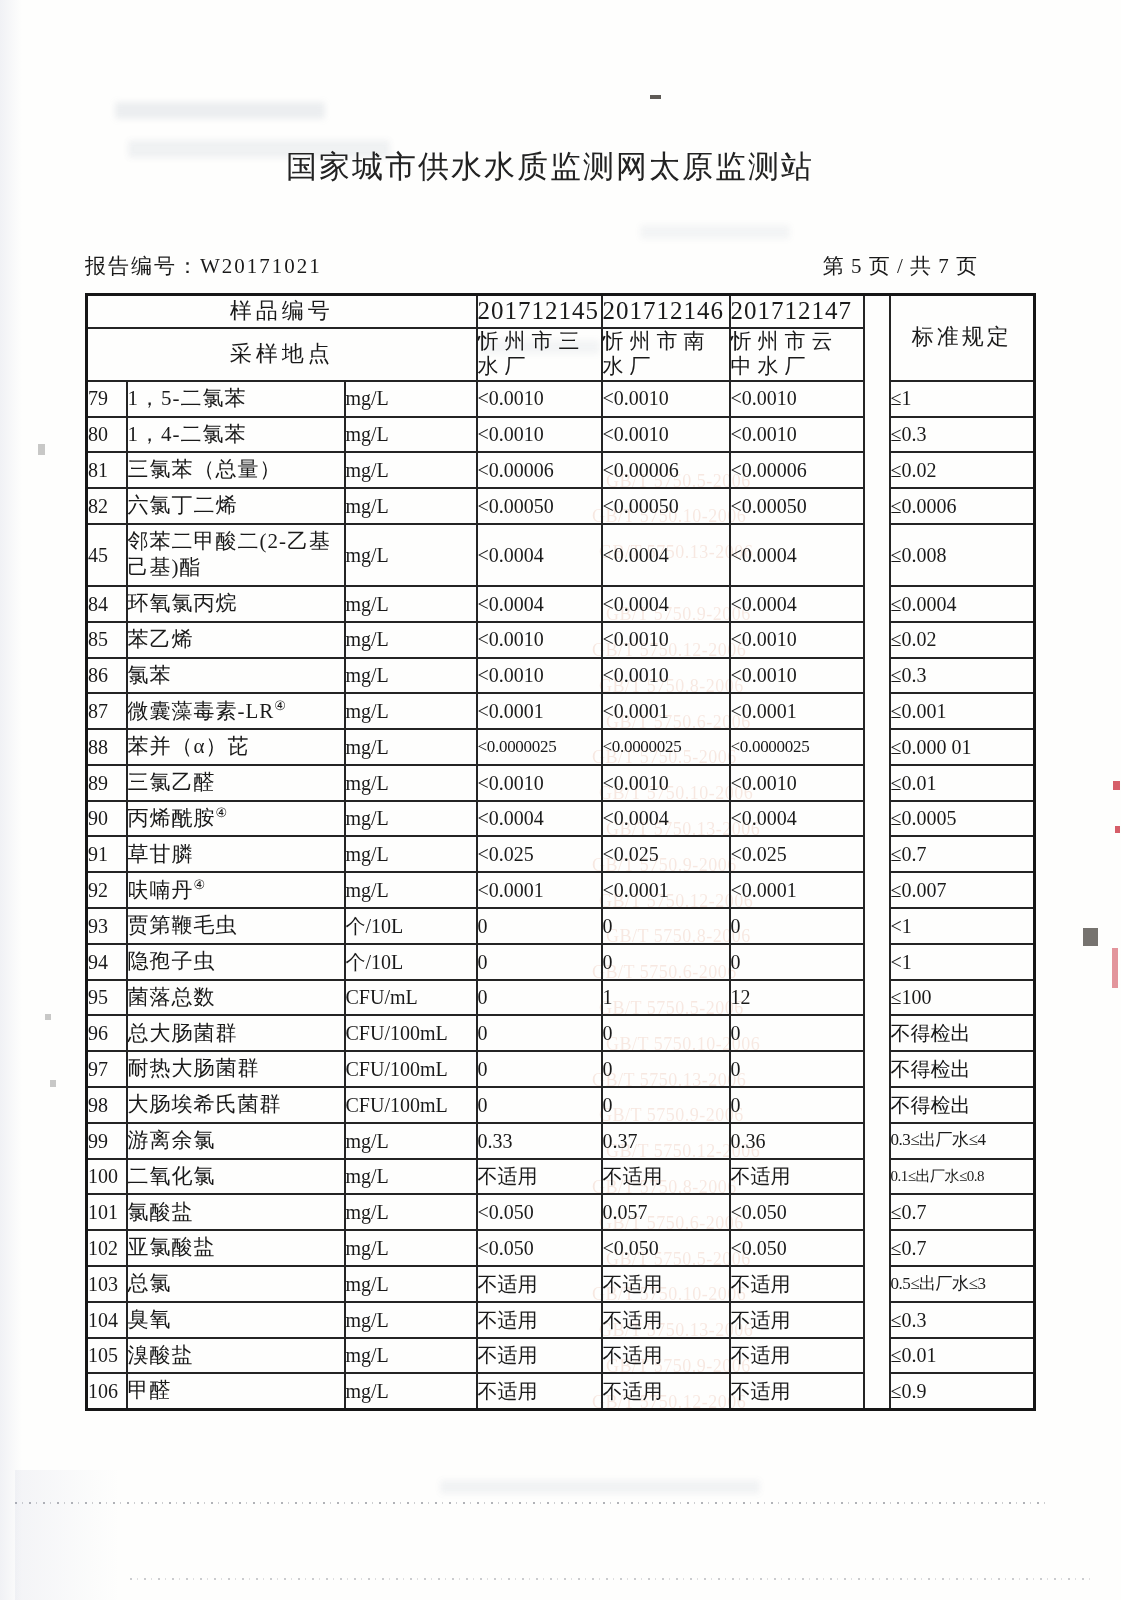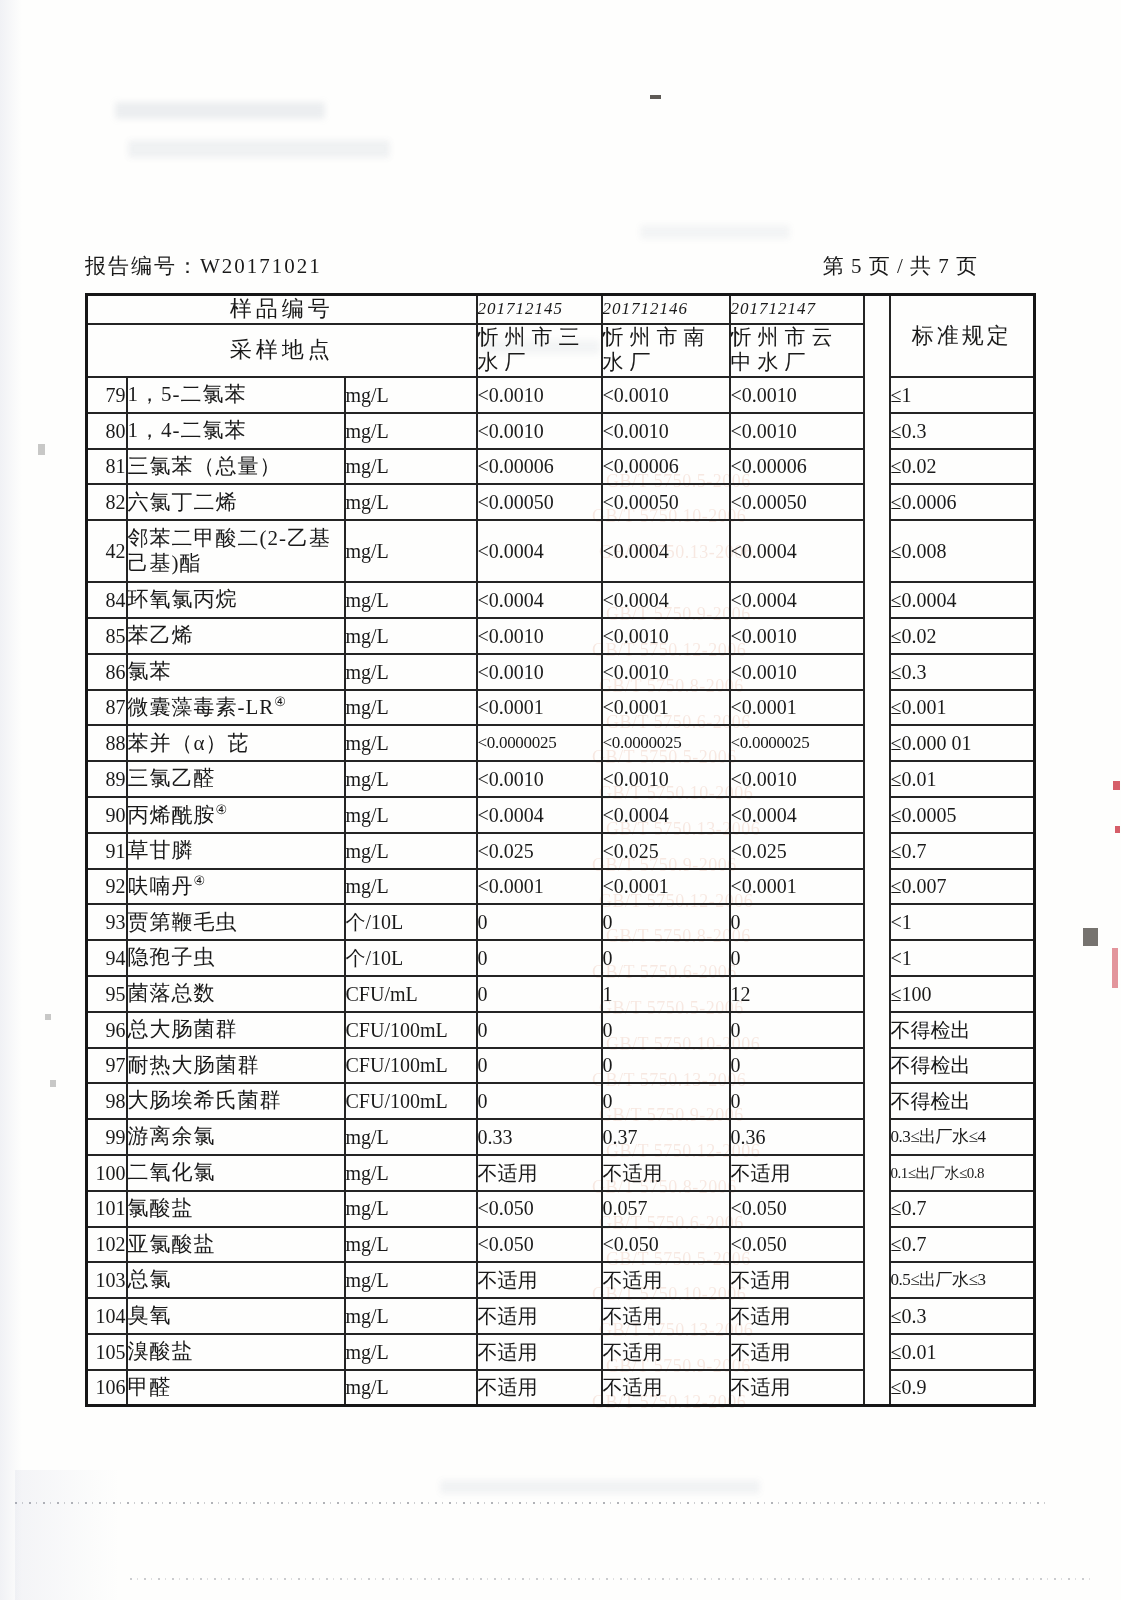--- a/index.html
+++ b/index.html
@@ -43,31 +43,31 @@
     vertical-align:middle;
     padding:0;
     line-height:1.22;
     background:transparent;
     overflow:hidden;
   }
   tr.h1{height:22px;}
   tr.h2{height:53px;}
   tr.t-row{height:35.8px;}
   tr.t-row.tall{height:62px;}
-  td.c-num{text-align:right;font-size:20px;}
+  td.c-num{text-align:left;font-size:20px;}
   td.c-item{padding-left:16px;font-size:21px;letter-spacing:1px;}
   td.c-item sup{font-size:13px;}
   td.c-unit{padding-left:8px;font-size:20px;}
   td.c-val{padding-left:9px;font-size:20px;}
   td.c-val.v-long{font-size:17px;letter-spacing:-0.3px;}
   td.c-std{padding-left:9px;font-size:20px;}
   td.c-std.std-sm{font-size:17px;letter-spacing:-0.5px;}
   td.c-std.std-xs{font-size:15px;letter-spacing:-0.5px;}
   td.hdr-label{font-size:22px;letter-spacing:4px;text-align:center;}
-  td.sample-id{padding-left:8px;font-size:17px;letter-spacing:1px;font-style:italic;}
+  td.sample-id{padding-left:8px;font-size:25px;letter-spacing:1px;}
   td.site{padding-left:6px;font-size:21px;letter-spacing:6px;line-height:26px;}
   td.strip-col{border-top:none;border-bottom:none;}
   td.std-hdr{font-size:22px;letter-spacing:3px;text-align:center;}
   
   .artifact{position:absolute;pointer-events:none;}
   .bleed-line{
     position:absolute;pointer-events:none;
     font-size:18px;color:#c2410c;opacity:0.11;
     filter:blur(0.7px);letter-spacing:0.5px;white-space:nowrap;
   }
@@ -120,20 +120,21 @@
       <div class="bleed-line" style="left: 599px; top: 1320.2px;">GB/T 5750.13-2006</div>
       <div class="bleed-line" style="left: 606px; top: 1356px;">GB/T 5750.9-2006</div>
       <div class="bleed-line" style="left: 592px; top: 1391.8px;">GB/T 5750.12-2006</div>
     </div>
   <div class="blob" style="left:115px;top:102px;width:210px;height:17px;"></div>
   <div class="blob" style="left:128px;top:140px;width:262px;height:18px;opacity:.8;"></div>
   <div class="blob" style="left:640px;top:225px;width:150px;height:14px;opacity:.6;"></div>
   <div class="blob" style="left:480px;top:340px;width:120px;height:14px;opacity:.6;"></div>
   <div class="blob" style="left:440px;top:1480px;width:320px;height:14px;opacity:.7;"></div>
 
+  <div class="station-title">国家城市供水水质监测网太原监测站</div>
   <div class="meta-row">
     <span class="report-no">报告编号：W20171021</span>
     <span class="page-ind">第 5 页 / 共 7 页</span>
   </div>
 
   <table class="report">
     <colgroup>
       <col style="width:40px">
         <col style="width:218px">
         <col style="width:132px">
@@ -189,21 +190,21 @@
         <tr class="t-row">
           <td class="c-num">82</td>
           <td class="c-item"><span>六氯丁二烯</span></td>
           <td class="c-unit">mg/L</td>
           <td class="c-val">&lt;0.00050</td>
           <td class="c-val">&lt;0.00050</td>
           <td class="c-val">&lt;0.00050</td>
           <td class="c-std">≤0.0006</td>
         </tr>
         <tr class="t-row tall">
-          <td class="c-num">42</td>
+          <td class="c-num">45</td>
           <td class="c-item"><span>邻苯二甲酸二(2-乙基己基)酯</span></td>
           <td class="c-unit">mg/L</td>
           <td class="c-val">&lt;0.0004</td>
           <td class="c-val">&lt;0.0004</td>
           <td class="c-val">&lt;0.0004</td>
           <td class="c-std">≤0.008</td>
         </tr>
         <tr class="t-row">
           <td class="c-num">84</td>
           <td class="c-item"><span>环氧氯丙烷</span></td>

